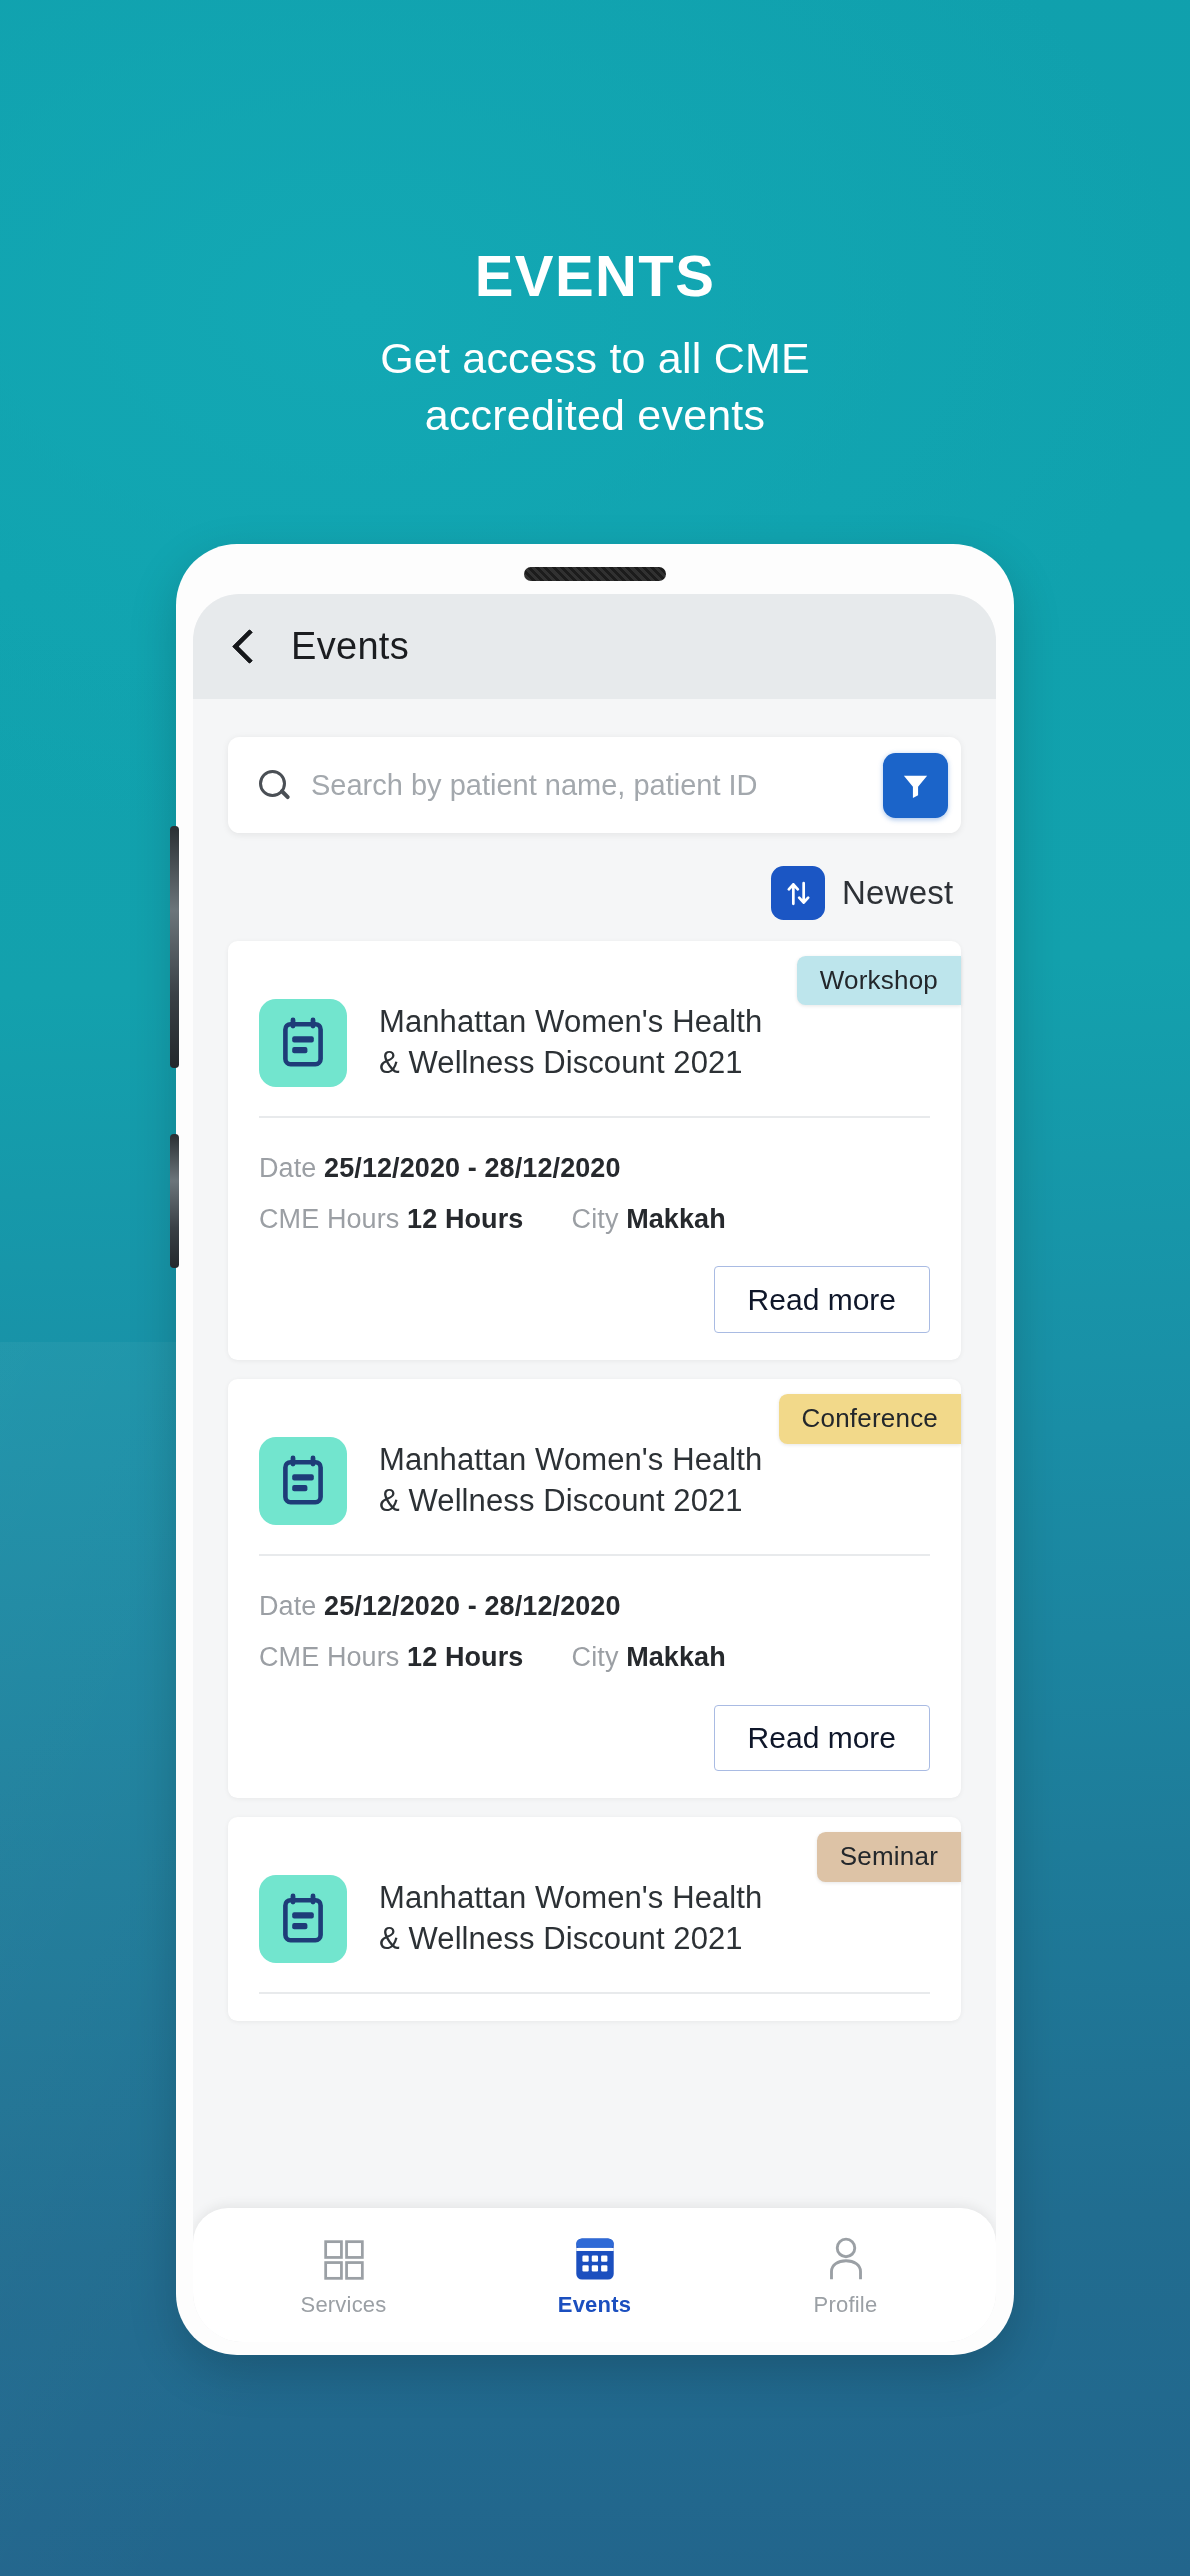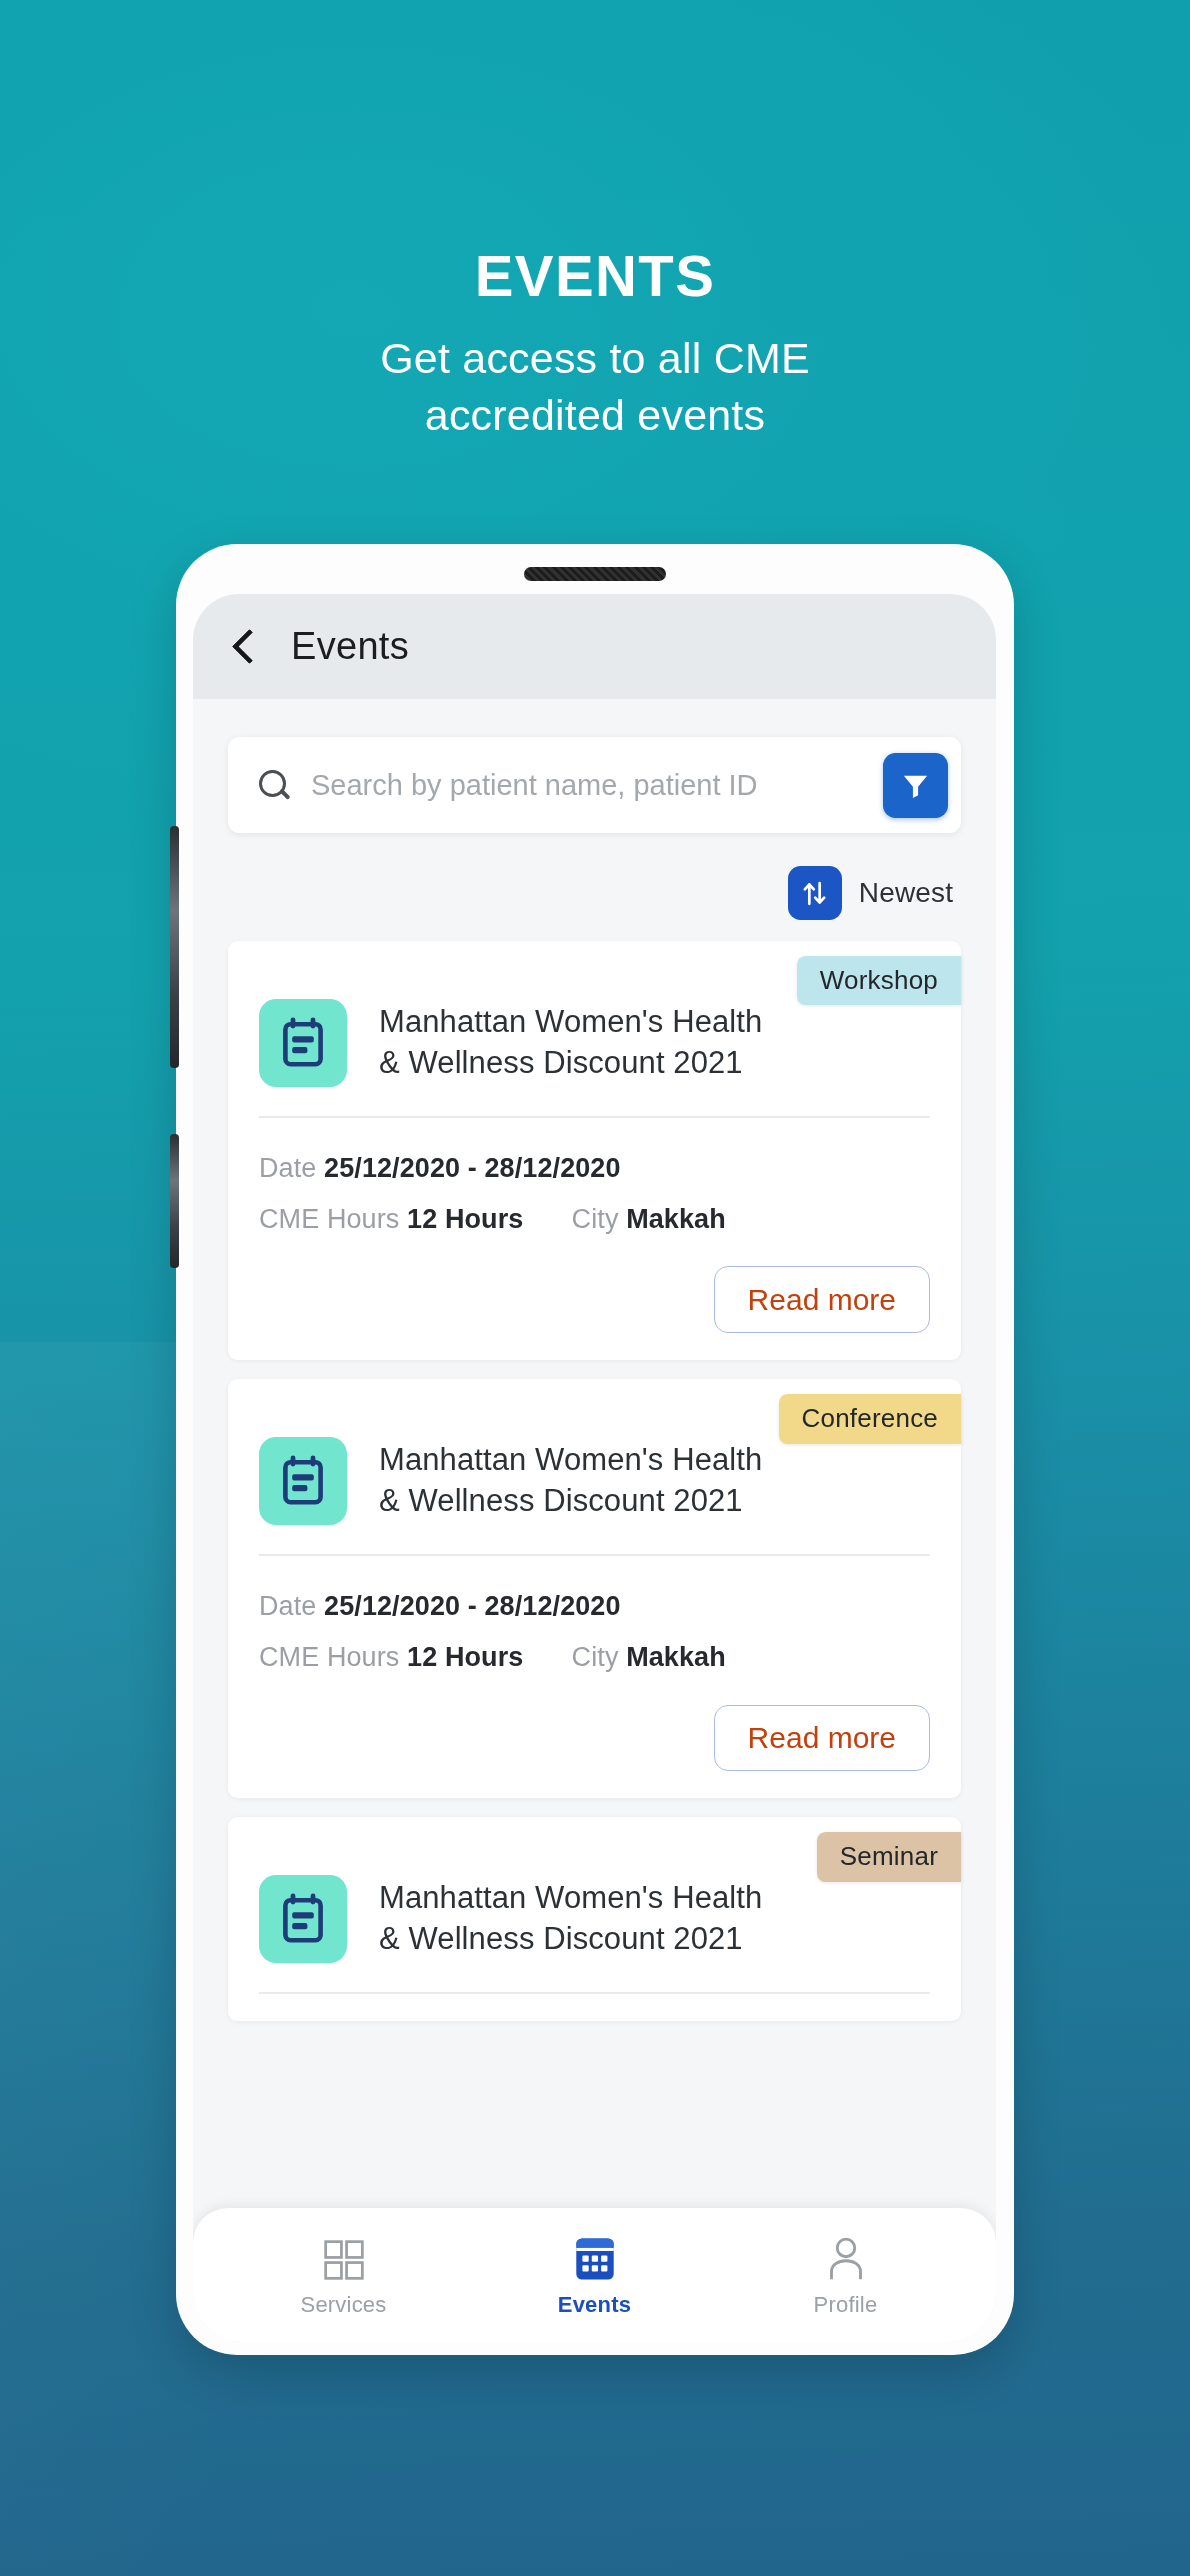--- a/index.html
+++ b/index.html
@@ -142,21 +142,21 @@
 
   
   .sort-row{
     display:flex; justify-content:flex-end; align-items:center;
     padding:33px 7.7px 0 0; gap:17px;
   }
   .sort-icon{
     width:54px; height:54px; border-radius:12.5px; background:#1b56c4;
     display:flex; align-items:center; justify-content:center;
   }
-  .sort-label{ font-size:28px; color:#2d3136; letter-spacing:0.2px;}
+  .sort-label{ font-size:33px; color:#2d3136; letter-spacing:0.2px;}
 
   
   .cards{ margin-top:21px; }
   .card{
     position:relative;
     background:#ffffff;
     border-radius:9.6px;
     box-shadow:0 1px 5.8px rgba(0,0,0,0.06);
     margin-bottom:19px;
     padding:27px 31px 27px 31px;
@@ -180,22 +180,22 @@
     letter-spacing:0.1px;
   }
   .divider{ height:1.9px; background:#e8eaec; margin:29px 0 0 0; }
   .meta{ padding-top:25px; }
   .meta-line{ font-size:27px; color:#9b9fa4; line-height:1.9; letter-spacing:0.1px;}
   .meta-line b{ color:#26292d; font-weight:bold; }
   .meta-gap{ display:inline-block; width:33px; }
   .readmore-row{ display:flex; justify-content:flex-end; padding-top:21px; }
   .readmore{
     border:1.9px solid #a9bbe3; background:#ffffff;
-    color:#c2410c; font-size:30px;
-    padding:15.3px 33px; border-radius:14px;
+    color:#0f172a; font-size:30px;
+    padding:15.3px 33px; border-radius:4px;
     font-family:"Liberation Sans", sans-serif;
     cursor:pointer;
   }
 
   
   .bottomnav{
     position:absolute; left:0; bottom:0; width:803px; height:134px;
     background:#ffffff;
     border-radius:35px 35px 46px 46px;
     box-shadow:0 -2.9px 11.5px rgba(0,0,0,0.07);

